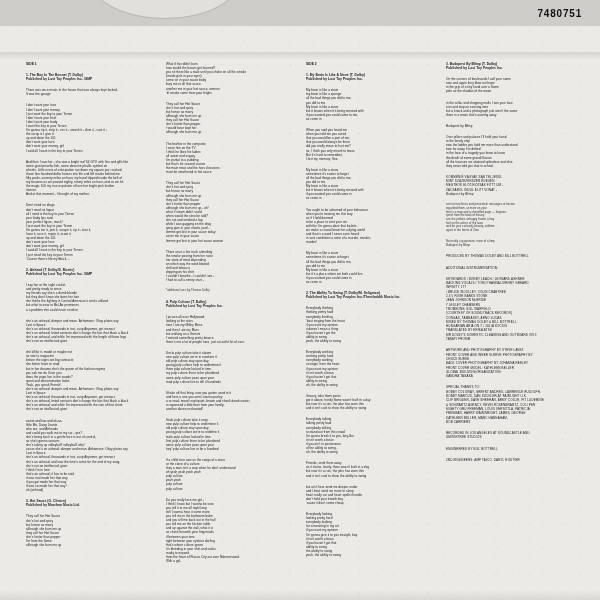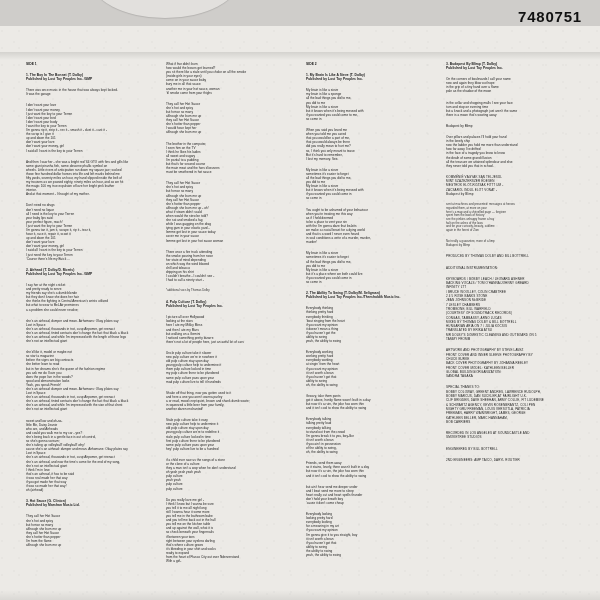--- a/index.html
+++ b/index.html
@@ -17,21 +17,21 @@
     position:absolute;left:0;top:0;width:600px;height:26px;
     background:#cfcdca;
   }
   .sleeve-notch{
     position:absolute;left:90px;top:-22px;width:150px;height:40px;
     background:#e2e0dd;border-radius:0 0 50% 50%/0 0 100% 100%;
     box-shadow:0 1px 1px rgba(0,0,0,.12);
   }
   .catalog{
     position:absolute;right:18px;top:8px;
-    font-size:15px;letter-spacing:.8px;color:#111;font-weight:bold;
+    font-size:10px;letter-spacing:.8px;color:#111;font-weight:bold;
     font-family:"Liberation Sans", sans-serif;
   }
   .sheet{
     position:absolute;left:0;top:26px;width:600px;height:574px;
     background:#eceae6;
   }
   .cols{
     position:absolute;left:26px;top:36px;width:552px;
     display:flex;gap:16px;
   }

